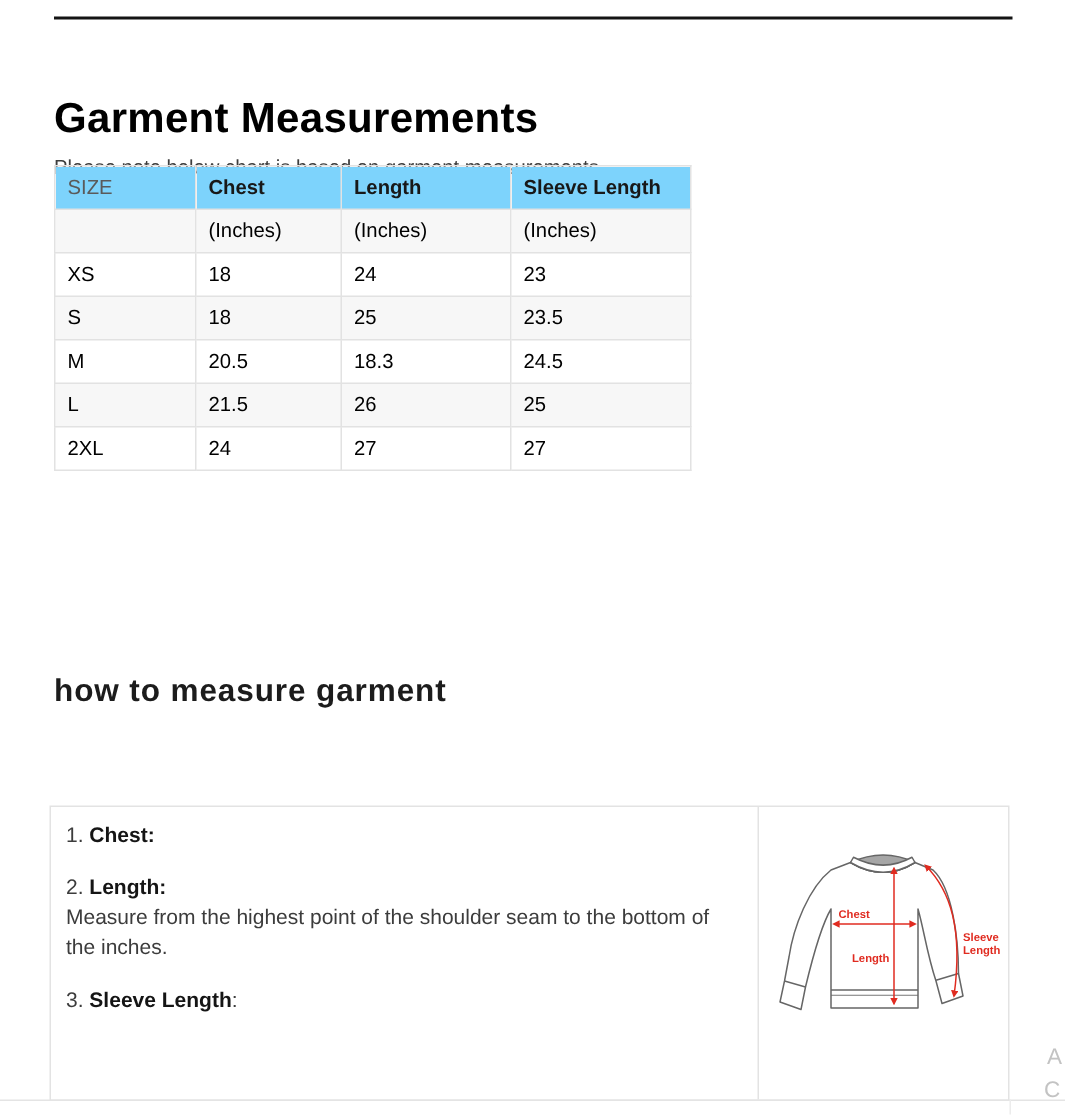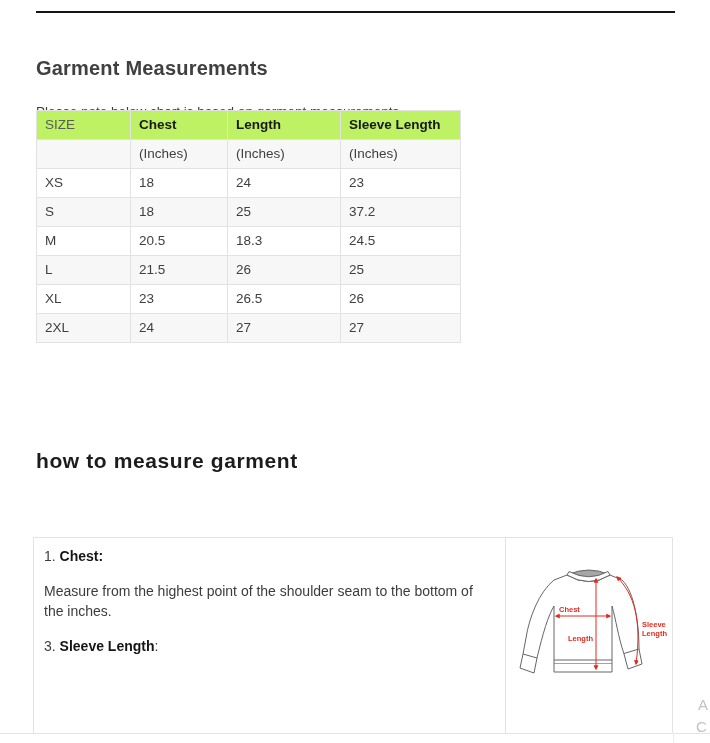--- a/index.html
+++ b/index.html
@@ -2,37 +2,37 @@
 <html><head>
 <meta charset="utf-8">
 <style>
   html,body{margin:0;padding:0;}
   body{
     width:710px;height:743px;position:relative;background:#ffffff;
     font-family:"Liberation Sans","DejaVu Sans",sans-serif;
     overflow:hidden;color:#3c3c3c;
   }
   .rule-top{position:absolute;left:36px;top:11px;width:639px;height:2px;background:#141414;}
-  .page-title{position:absolute;left:36px;top:44px;font-size:20px;font-weight:bold;color:#404040;letter-spacing:.2px;}
+  .page-title{position:absolute;left:36px;top:44px;font-size:28px;font-weight:bold;color:#000000;letter-spacing:.2px;}
   .note{position:absolute;left:36px;top:90px;font-size:13.5px;color:#3d3d3d;}
   table.size-chart{
     position:absolute;left:36px;top:110px;width:424px;
     border-collapse:collapse;font-size:13.5px;table-layout:fixed;
   }
   table.size-chart th,table.size-chart td{
     border:1px solid #e2e2e2;text-align:left;padding:5px 8px;height:18px;
     line-height:18px;vertical-align:middle;overflow:hidden;white-space:nowrap;
   }
   table.size-chart col.c0{width:94px}
   table.size-chart col.c1{width:97px}
   table.size-chart col.c2{width:113px}
   table.size-chart col.c3{width:120px}
-  table.size-chart thead th{font-weight:bold;color:#181818;background:#bef264;}
+  table.size-chart thead th{font-weight:bold;color:#181818;background:#7dd3fc;}
   table.size-chart thead th.size-col{font-weight:normal;color:#5a5a5a;}
-  table.size-chart tbody td{color:#404040;}
+  table.size-chart tbody td{color:#000000;}
   table.size-chart tbody tr:nth-child(odd) td{background:#f7f7f7;}
   .section-title{position:absolute;left:36px;top:432px;font-size:21px;font-weight:bold;color:#1c1c1c;letter-spacing:.6px;}
   .measure-panel{
     position:absolute;left:33px;top:537px;width:640px;height:197px;
     border:1px solid #e3e3e3;box-sizing:border-box;display:flex;background:#fff;
   }
   .panel-left{
     width:472px;box-sizing:border-box;border-right:1px solid #e3e3e3;
     padding:8px 22px 0 10px;font-size:14px;line-height:20px;color:#3c3c3c;
   }
@@ -80,57 +80,52 @@
     <tr>
       <td>XS</td>
       <td>18</td>
       <td>24</td>
       <td>23</td>
     </tr>
     <tr>
       <td>S</td>
       <td>18</td>
       <td>25</td>
-      <td>37.2</td>
+      <td>23.5</td>
     </tr>
     <tr>
       <td>M</td>
       <td>20.5</td>
       <td>18.3</td>
       <td>24.5</td>
     </tr>
     <tr>
       <td>L</td>
       <td>21.5</td>
       <td>26</td>
       <td>25</td>
-    </tr>
-    <tr>
-      <td>XL</td>
-      <td>23</td>
-      <td>26.5</td>
-      <td>26</td>
     </tr>
     <tr>
       <td>2XL</td>
       <td>24</td>
       <td>27</td>
       <td>27</td>
     </tr>
   </tbody>
 </table>
 
 <h2 class="section-title">how to measure garment</h2>
 
 <div class="measure-panel">
   <div class="panel-left">
     <div class="step">
       <div class="step-head"><span>1.</span> <strong>Chest:</strong><span></span></div>
     </div>
     <div class="step">
+      <div class="step-head"><span>2.</span> <strong>Length:</strong><span></span></div>
       <div class="step-text">Measure from the highest point of the shoulder seam to the bottom of the inches.</div>
     </div>
     <div class="step">
       <div class="step-head"><span>3.</span> <strong>Sleeve Length</strong><span>:</span></div>
     </div>
   </div>
   <div class="panel-right">
     <svg width="166" height="195" viewBox="0 0 166 195">
       <defs>
         <marker id="ah" viewBox="0 0 6 6" markerWidth="5" markerHeight="5" refX="4.5" refY="3" orient="auto-start-reverse">

